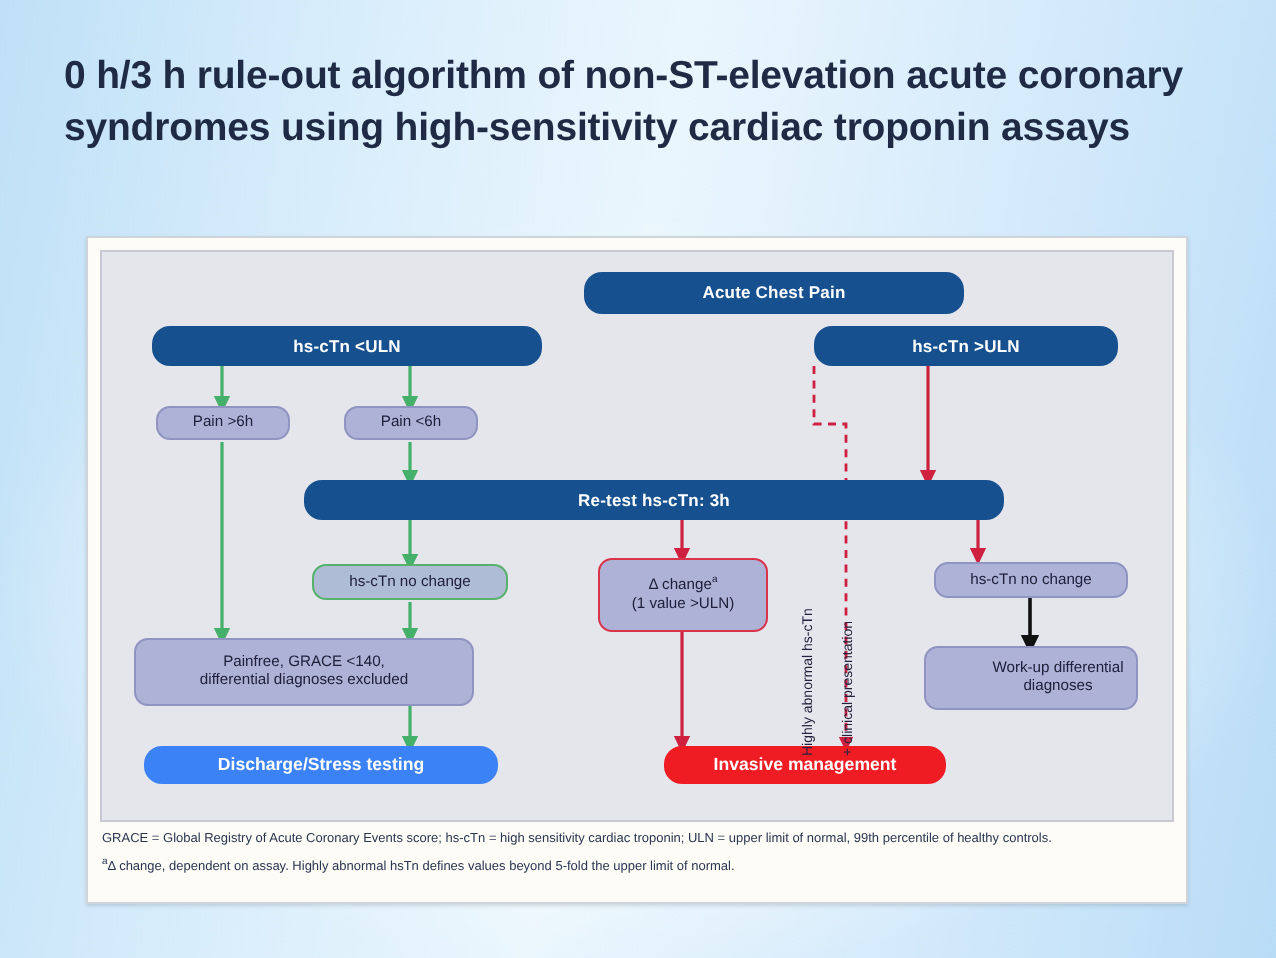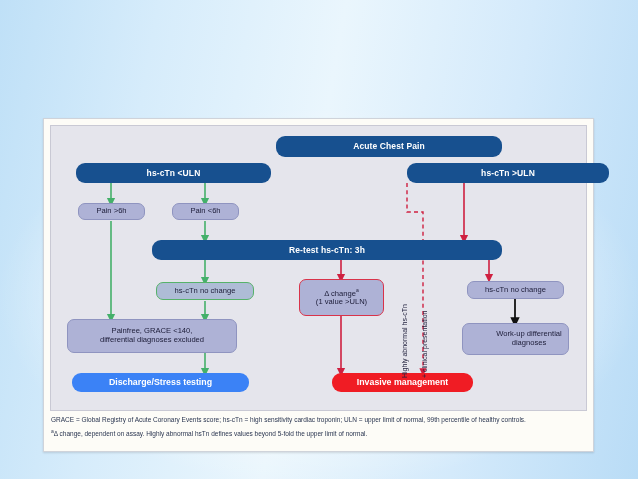--- a/index.html
+++ b/index.html
@@ -138,20 +138,21 @@
     color: #2a3550;
   }
   #footnote div { white-space: nowrap; }
   .sup { font-size: 5px; vertical-align: super; }
 </style>
 </head>
 <body>
 
 <div id="slide">
 
+  <div id="title">0 h/3 h rule-out algorithm of non-ST-elevation acute coronary syndromes using high-sensitivity cardiac troponin assays</div>
 
   <div id="card">
     <div id="panel">
 
       <svg class="conn" width="539" height="286" viewBox="0 0 539 286" style="left:0; top:0; position:absolute;">
         <defs>
           <marker id="ahG" markerWidth="6" markerHeight="6" refX="2.6" refY="3" orient="auto" markerUnits="strokeWidth">
             <path d="M0,0.4 L5.4,3 L0,5.6 z" fill="#44b06a"></path>
           </marker>
           <marker id="ahR" markerWidth="6" markerHeight="6" refX="2.6" refY="3" orient="auto" markerUnits="strokeWidth">
@@ -182,25 +183,25 @@
 
         <line x1="290" y1="134" x2="290" y2="152" stroke="#cf2040" stroke-width="1.6" marker-end="url(#ahR)"></line>
 
         <line x1="290" y1="190" x2="290" y2="246" stroke="#cf2040" stroke-width="1.6" marker-end="url(#ahR)"></line>
 
         <path d="M 356,57 L 356,86 L 372,86 L 372,246" stroke="#cf2040" stroke-width="1.4" fill="none" stroke-dasharray="4,3.2" marker-end="url(#ahR)"></path>
 
         <line x1="464" y1="173" x2="464" y2="196" stroke="#111111" stroke-width="1.8" marker-end="url(#ahK)"></line>
       </svg>
 
-      <div class="box box-blue" style="left:225px; top:10px; width:226px; height:21px;">Acute Chest Pain</div>
+      <div class="box box-blue" style="left:241px; top:10px; width:190px; height:21px;">Acute Chest Pain</div>
 
       <div class="box box-blue" style="left:25px; top:37px; width:195px; height:20px;">hs-cTn &lt;ULN</div>
 
-      <div class="box box-blue" style="left:356px; top:37px; width:202px; height:20px;">hs-cTn &gt;ULN</div>
+      <div class="box box-blue" style="left:356px; top:37px; width:152px; height:20px;">hs-cTn &gt;ULN</div>
 
       <div class="box box-lilac" style="left:27px; top:77px; width:67px; height:17px;">Pain &gt;6h</div>
 
       <div class="box box-lilac" style="left:121px; top:77px; width:67px; height:17px;">Pain &lt;6h</div>
 
       <div class="box box-blue" style="left:101px; top:114px; width:350px; height:20px;">Re-test hs-cTn: 3h</div>
 
       <div class="box box-lilac-green" style="left:105px; top:156px; width:98px; height:18px;">hs-cTn no change</div>
 
       <div class="box box-lilac-red" style="left:248px; top:153px; width:85px; height:37px; flex-direction:column;">

